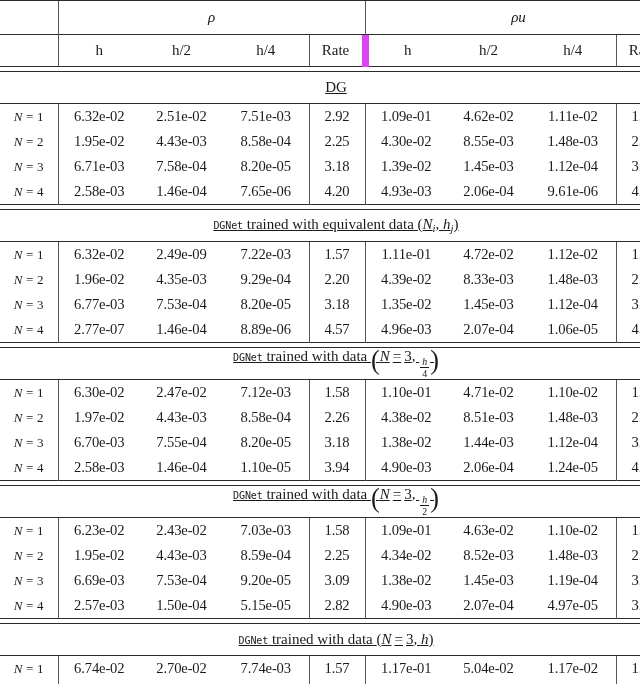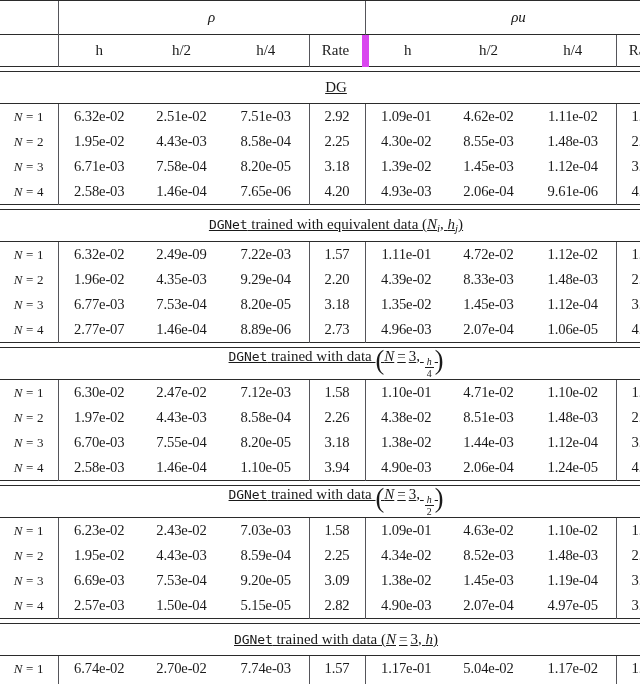--- a/index.html
+++ b/index.html
@@ -78,21 +78,21 @@
   .dblrule td {
     height: 4px;
     border-top: 1.1px solid #2b2b2b;
     border-bottom: 1.1px solid #2b2b2b;
     padding: 0;
   }
 
   
   .mono {
     font-family: "DejaVu Sans Mono", "Liberation Mono", monospace;
-    font-size: 13px;
+    font-size: 10px;
     letter-spacing: -0.1px;
   }
   .mi { font-style: italic; font-family: "Liberation Serif", serif; }
   .mn { font-style: normal; }
   .sub {
     font-style: italic;
     font-size: 0.72em;
     vertical-align: -0.28em;
   }
   .eq { margin: 0 3px; }
@@ -256,21 +256,21 @@
           <td class="numcell group2-first">1.35e-02</td>
           <td class="numcell">1.45e-03</td>
           <td class="numcell">1.12e-04</td>
           <td class="numcell rate-cell edge-right">3.46</td>
         </tr>
         <tr class="data-row">
           <td class="c-nlabel"><span class="nlab"><span class="mi">N</span><span class="eq">=</span><span>4</span></span></td>
           <td class="numcell">2.77e-07</td>
           <td class="numcell">1.46e-04</td>
           <td class="numcell">8.89e-06</td>
-          <td class="numcell rate-cell edge-right">2.73</td>
+          <td class="numcell rate-cell edge-right">4.57</td>
           <td class="numcell group2-first">4.96e-03</td>
           <td class="numcell">2.07e-04</td>
           <td class="numcell">1.06e-05</td>
           <td class="numcell rate-cell edge-right">4.44</td>
         </tr>
         <tr class="dblrule">
           <td colspan="9"></td>
         </tr>
         <tr class="section-row">
           <td colspan="9"><span class="secttext"><span class="mono">DGNet</span><span> trained with data </span><span class="bigparen">(</span><span class="mi">N</span><span class="eq">=</span><span class="mn">3</span><span>, </span><span class="frac">

